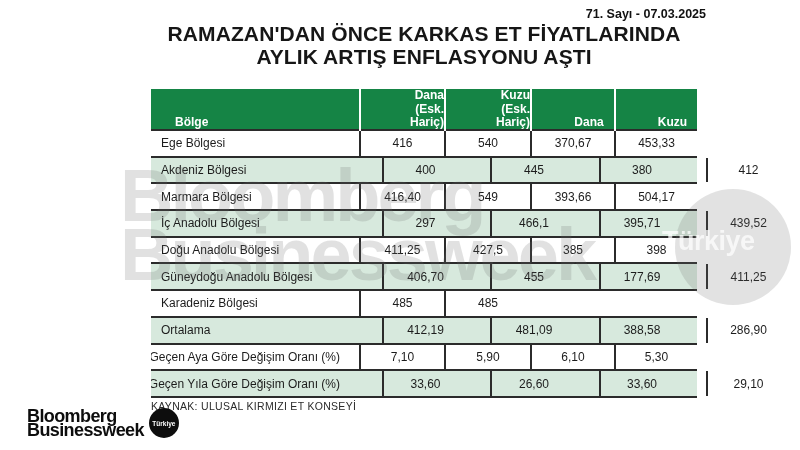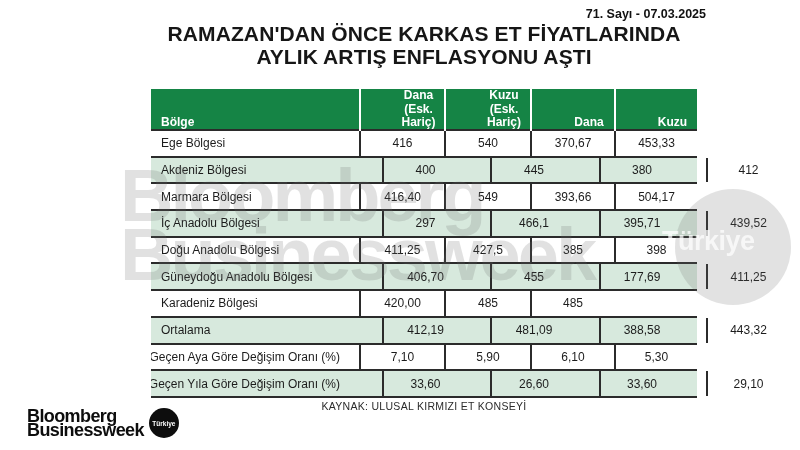--- a/index.html
+++ b/index.html
@@ -15,40 +15,40 @@
     position:absolute;left:117px;top:22px;width:586px;text-align:center;
     font-size:21px;font-weight:700;line-height:23px;color:var(--ink);letter-spacing:.1px;
   }
   .tablewrap{position:absolute;left:137px;top:89px;width:546px;z-index:1;}
   .thead{
     display:grid;grid-template-columns:208px 85px 86px 84px 83px;
     height:42px;background:var(--green);border-bottom:2px solid var(--border);
     box-sizing:border-box;
   }
   .th{
-    display:flex;align-items:flex-end;justify-content:center;text-align:center;
+    display:flex;align-items:flex-end;justify-content:center;text-align:right;
     color:#fff;font-size:12px;font-weight:700;line-height:13.5px;
     white-space:pre-line;padding-bottom:5px;box-sizing:border-box;padding-left:32px;
   }
-  .th.c0{justify-content:flex-start;text-align:left;padding-left:10px;}
+  .th.c0{justify-content:flex-start;text-align:left;padding-left:24px;}
   .th + .th{border-left:2px solid #ffffff;}
   .tr{
     display:grid;grid-template-columns:208px 85px 86px 84px 83px;
     height:26.7px;border-bottom:2px solid var(--border);box-sizing:border-box;background:#fff;
   }
   .tr.stripe{background:var(--stripe);gap:23px;}
   .td{
     display:flex;align-items:center;justify-content:center;
     font-size:12px;color:#1c1c1c;box-sizing:border-box;overflow:hidden;white-space:nowrap;
   }
   .td.c0{justify-content:flex-start;padding-left:10px;}
   .tr.rlabel .td.c0{justify-content:flex-end;padding-left:0;padding-right:19px;}
   .td + .td{border-left:2px solid var(--border);}
   .source-line{
-    position:absolute;left:137px;top:400px;width:546px;text-align:center;
+    position:absolute;left:137px;top:400px;width:546px;
     font-size:10.5px;color:#2b2b2b;letter-spacing:.3px;
   }
   
   .watermark{position:absolute;left:0;top:0;width:800px;height:450px;z-index:4;pointer-events:none;}
   .wm-text{
     position:absolute;left:106px;top:166px;font-size:74px;font-weight:700;
     line-height:59px;color:#6f6f6f;opacity:.20;letter-spacing:-3px;white-space:nowrap;
   }
   .wm-circle{
     position:absolute;left:661px;top:189px;width:116px;height:116px;border-radius:50%;
@@ -129,30 +129,29 @@
         </div>
         <div class="tr stripe">
           <div class="td c0">Güneydoğu Anadolu Bölgesi</div>
           <div class="td c1">406,70</div>
           <div class="td c2">455</div>
           <div class="td c3">177,69</div>
           <div class="td c4">411,25</div>
         </div>
         <div class="tr">
           <div class="td c0">Karadeniz Bölgesi</div>
-          <div class="td c1">420,00</div>
           <div class="td c2">485</div>
           <div class="td c4">485</div>
         </div>
         <div class="tr stripe">
           <div class="td c0">Ortalama</div>
           <div class="td c1">412,19</div>
           <div class="td c2">481,09</div>
           <div class="td c3">388,58</div>
-          <div class="td c4">443,32</div>
+          <div class="td c4">286,90</div>
         </div>
         <div class="tr rlabel">
           <div class="td c0">Geçen Aya Göre Değişim Oranı (%)</div>
           <div class="td c1">7,10</div>
           <div class="td c2">5,90</div>
           <div class="td c3">6,10</div>
           <div class="td c4">5,30</div>
         </div>
         <div class="tr stripe rlabel">
           <div class="td c0">Geçen Yıla Göre Değişim Oranı (%)</div>

